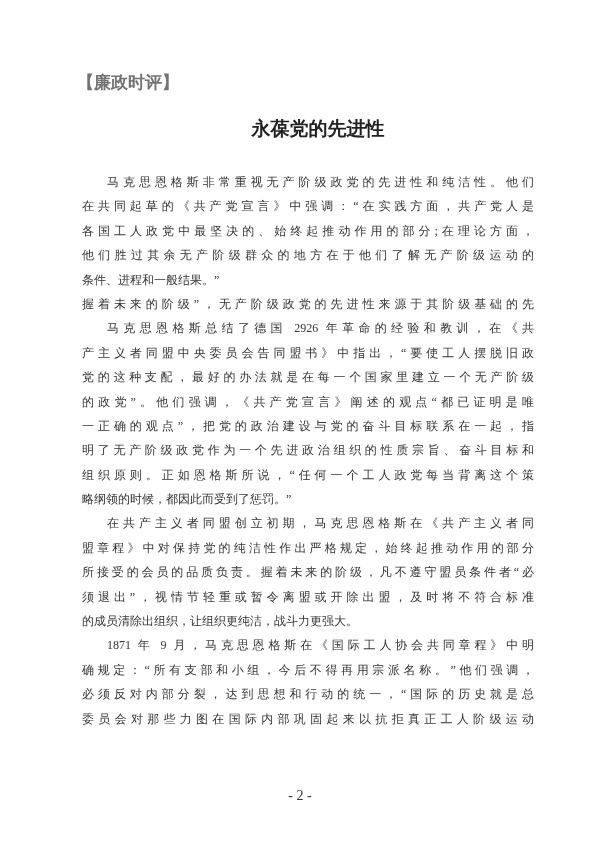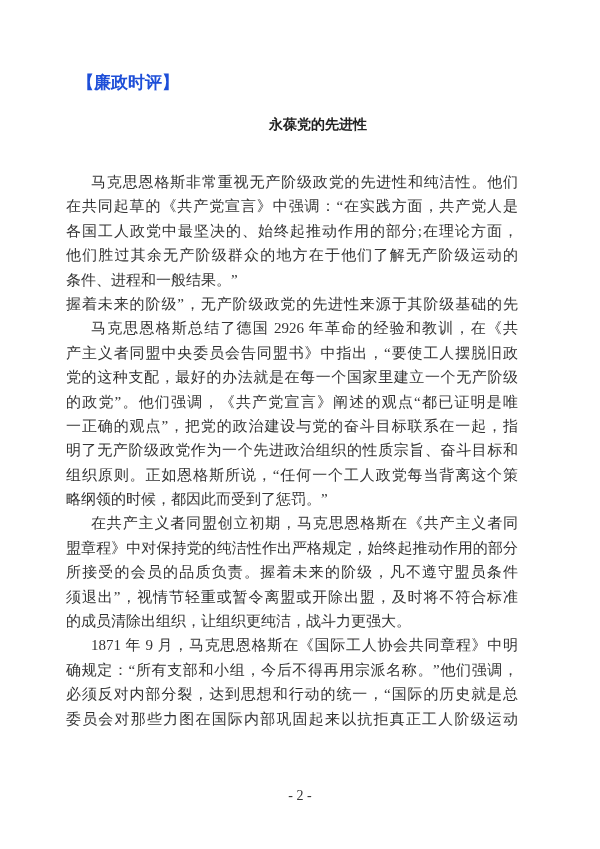--- a/index.html
+++ b/index.html
@@ -11,41 +11,41 @@
     overflow: hidden;
     font-family: "Liberation Serif", "DejaVu Serif", serif;
     color: #333333;
   }
   .section-label {
     position: absolute;
     left: 77px;
     top: 71px;
     font-size: 17px;
     font-weight: bold;
-    color: #1d4ed8;
+    color: #737373;
     white-space: nowrap;
   }
   .doc-title {
     position: absolute;
     left: 78px;
     top: 116px;
     width: 452px;
     text-align: center;
     text-indent: 28px;
-    font-size: 14px;
+    font-size: 19px;
     font-weight: bold;
     color: #222222;
     white-space: nowrap;
   }
   .doc-body {
     position: absolute;
-    left: 66px;
+    left: 82px;
     top: 170px;
     width: 452px;
-    font-size: 15px;
+    font-size: 12px;
     line-height: 24.4px;
   }
   .bline {
     height: 24.4px;
     overflow: hidden;
     text-align: justify;
     text-align-last: justify;
   }
   .bline.first { text-indent: 25px; }
   .bline.end { text-align-last: left; }

